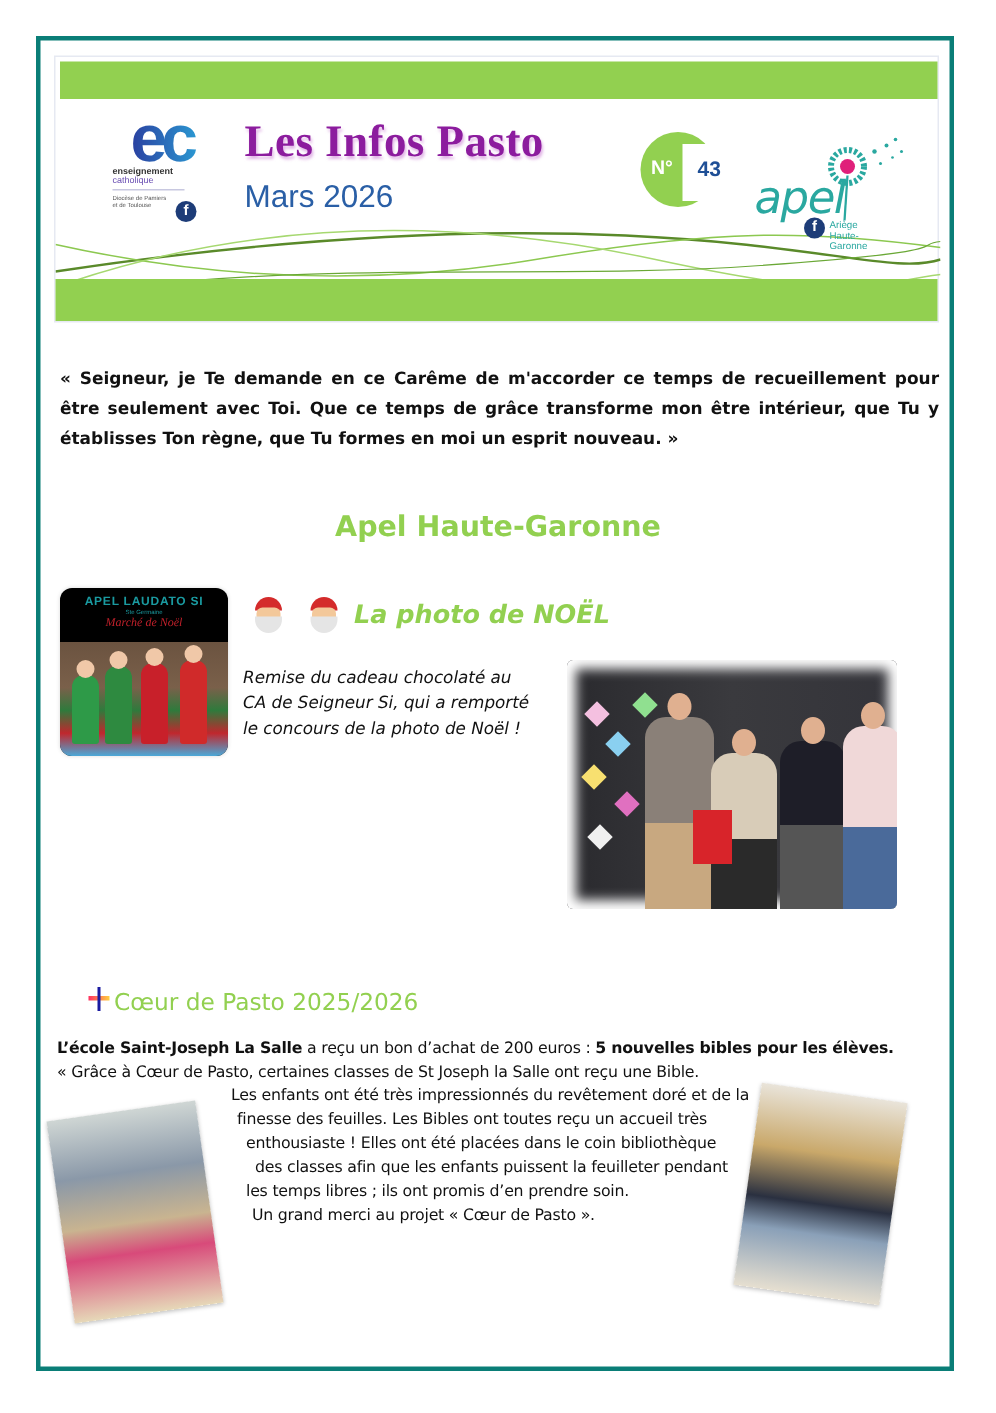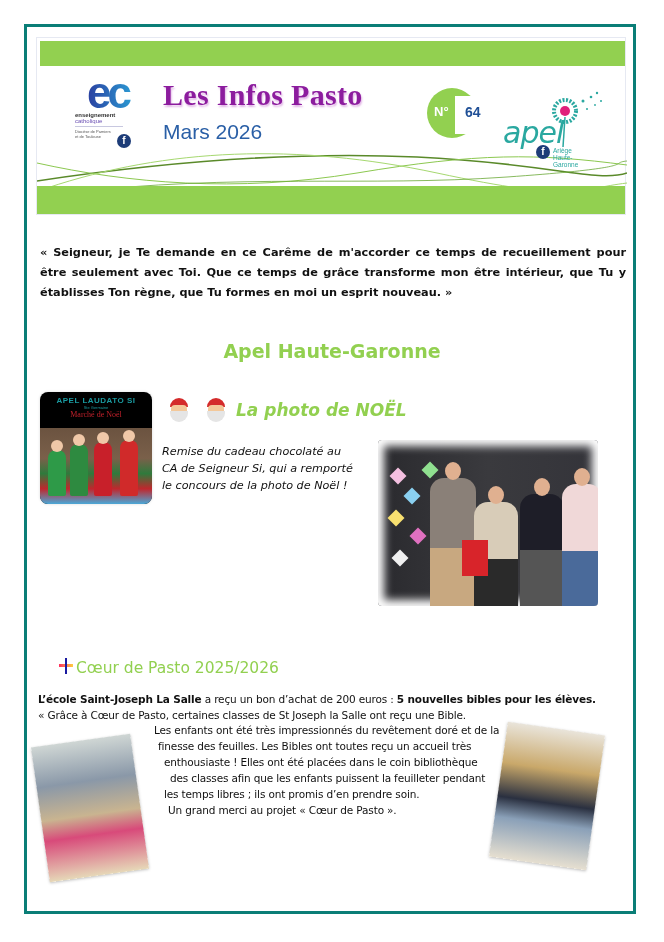--- a/index.html
+++ b/index.html
@@ -39,21 +39,21 @@
   
   .prayer { position: absolute; left: 40px; top: 243px; width: 586px; font-family: "DejaVu Sans", sans-serif; font-weight: bold; font-size: 11.3px; line-height: 20px; text-align: justify; color: #111; }
 
   .section-apel { position: absolute; left: 0; width: 664px; top: 340px; text-align: center; font-family: "DejaVu Sans", sans-serif; font-weight: bold; font-size: 19px; color: #92d050; }
 
   
   .laudato-card { position: absolute; left: 40px; top: 392px; width: 112px; height: 112px; background: #000000; border-radius: 8px; box-shadow: 0 0 3px rgba(0,0,0,0.15); overflow: hidden; }
   .laudato-head { height: 36px; text-align: center; padding-top: 4px; box-sizing: border-box; }
   .laudato-t1 { font-size: 8px; font-weight: bold; color: #1a9aa0; letter-spacing: 0.5px; }
   .laudato-t2 { font-size: 4px; color: #1a9aa0; }
-  .laudato-t3 { font-family: "Liberation Serif", serif; font-size: 8px; color: #c0202a; }
+  .laudato-t3 { font-family: "Liberation Serif", serif; font-style: italic; font-size: 8px; color: #c0202a; }
   .laudato-photo { height: 76px; background: linear-gradient(180deg,#6b5340 0%,#7a604a 40%,#2f7a3c 60%,#c0272d 80%,#4aa8d8 100%); position: relative; }
   .elf { position: absolute; bottom: 8px; width: 18px; height: 46px; border-radius: 8px 8px 2px 2px; }
   .elf-head { position: absolute; top: -10px; left: 3px; width: 12px; height: 12px; border-radius: 50%; background: #f0c8a8; }
 
   .santa-icons { position: absolute; left: 168px; top: 398px; font-size: 19px; }
   .santa { display: inline-block; width: 22px; height: 24px; position: relative; margin-right: 10px; }
   .santa-hat { position: absolute; left: 2px; top: 0; width: 18px; height: 9px; background: #d42b2b; border-radius: 9px 9px 0 0; }
   .santa-face { position: absolute; left: 3px; top: 7px; width: 16px; height: 10px; background: #f3c89a; border-radius: 4px; }
   .santa-beard { position: absolute; left: 2px; top: 13px; width: 18px; height: 11px; background: #e5e5e5; border-radius: 0 0 9px 9px; }
 
@@ -105,21 +105,21 @@
     <span class="fb-icon ec-fb">f</span>
   </div>
 
   <div class="title-main">Les Infos Pasto</div>
   <div class="title-date">Mars 2026</div>
 
   <div class="issue-badge">
     <div class="issue-circle"></div>
     <div class="issue-notch"></div>
     <span class="issue-n">N°</span>
-    <span class="issue-num">64</span>
+    <span class="issue-num">43</span>
   </div>
 
   <div class="apel-logo">
     <svg class="dandelion" viewBox="0 0 70 60">
       <line x1="26" y1="28" x2="24" y2="58" stroke="#2aa8a0" stroke-width="1.5"></line>
       <circle cx="26" cy="22" r="11" fill="none" stroke="#2aa8a0" stroke-width="4" stroke-dasharray="2 1.5"></circle>
       <circle cx="26" cy="22" r="5" fill="#e0207a"></circle>
       <circle cx="44" cy="12" r="1.5" fill="#2aa8a0"></circle>
         <circle cx="52" cy="8" r="1.3" fill="#2aa8a0"></circle>
       <circle cx="58" cy="4" r="1.2" fill="#2aa8a0"></circle>

